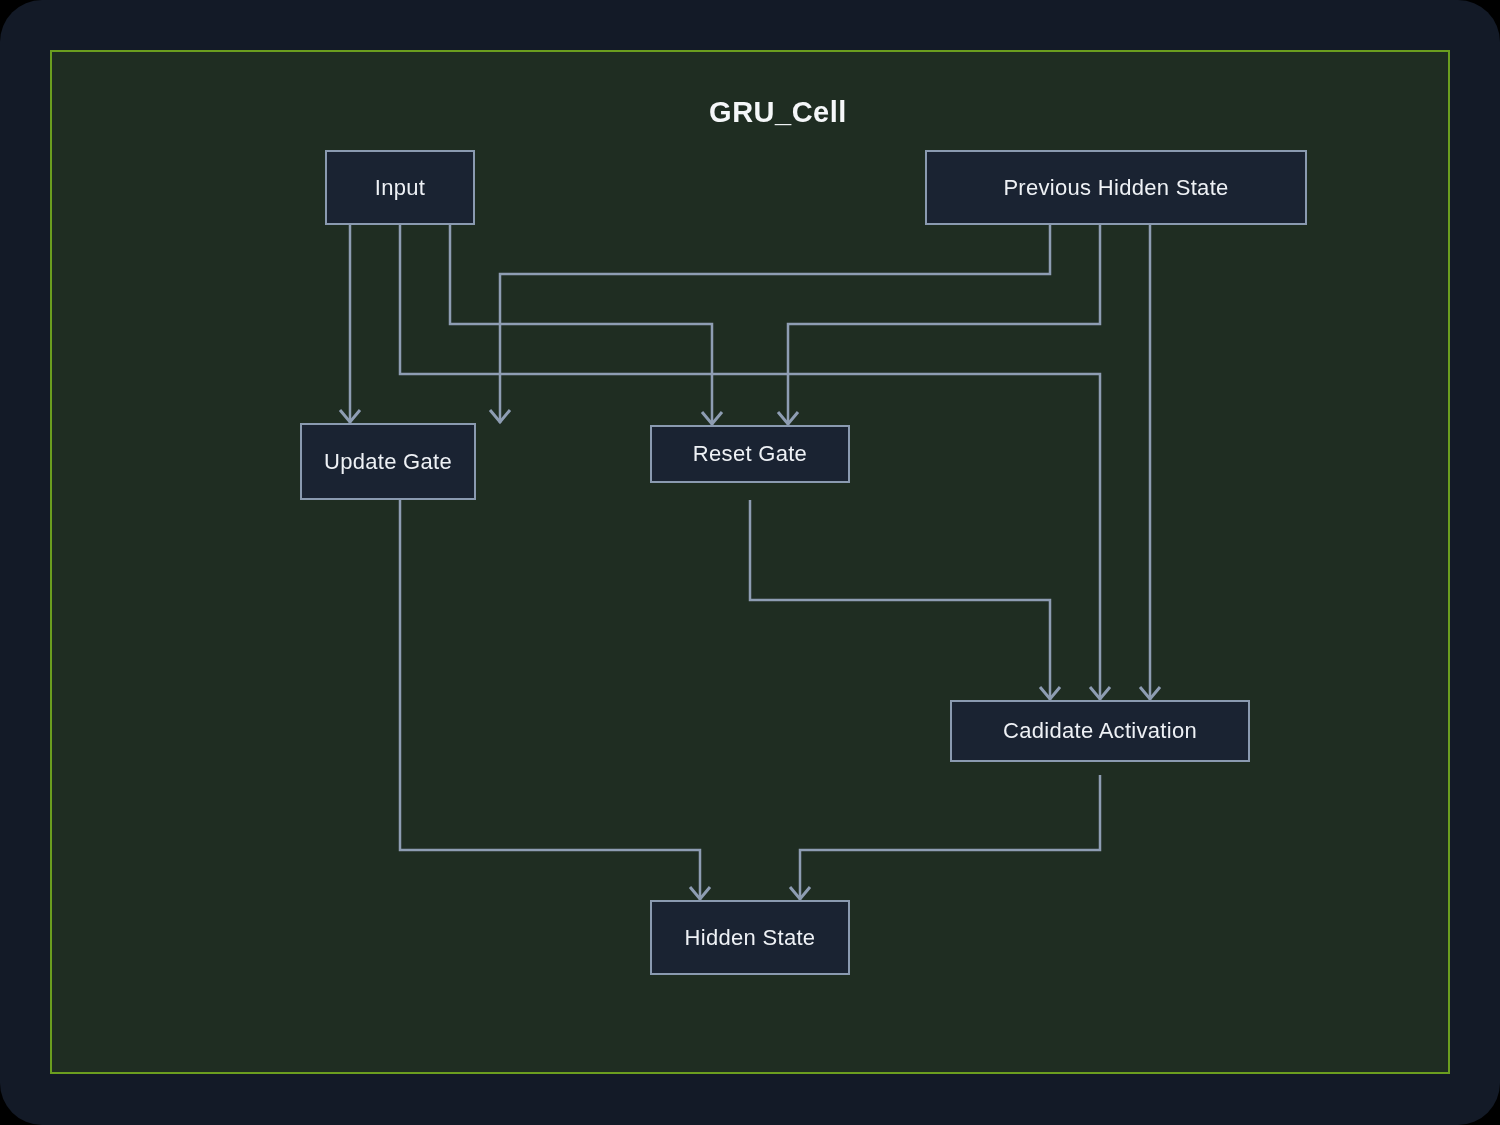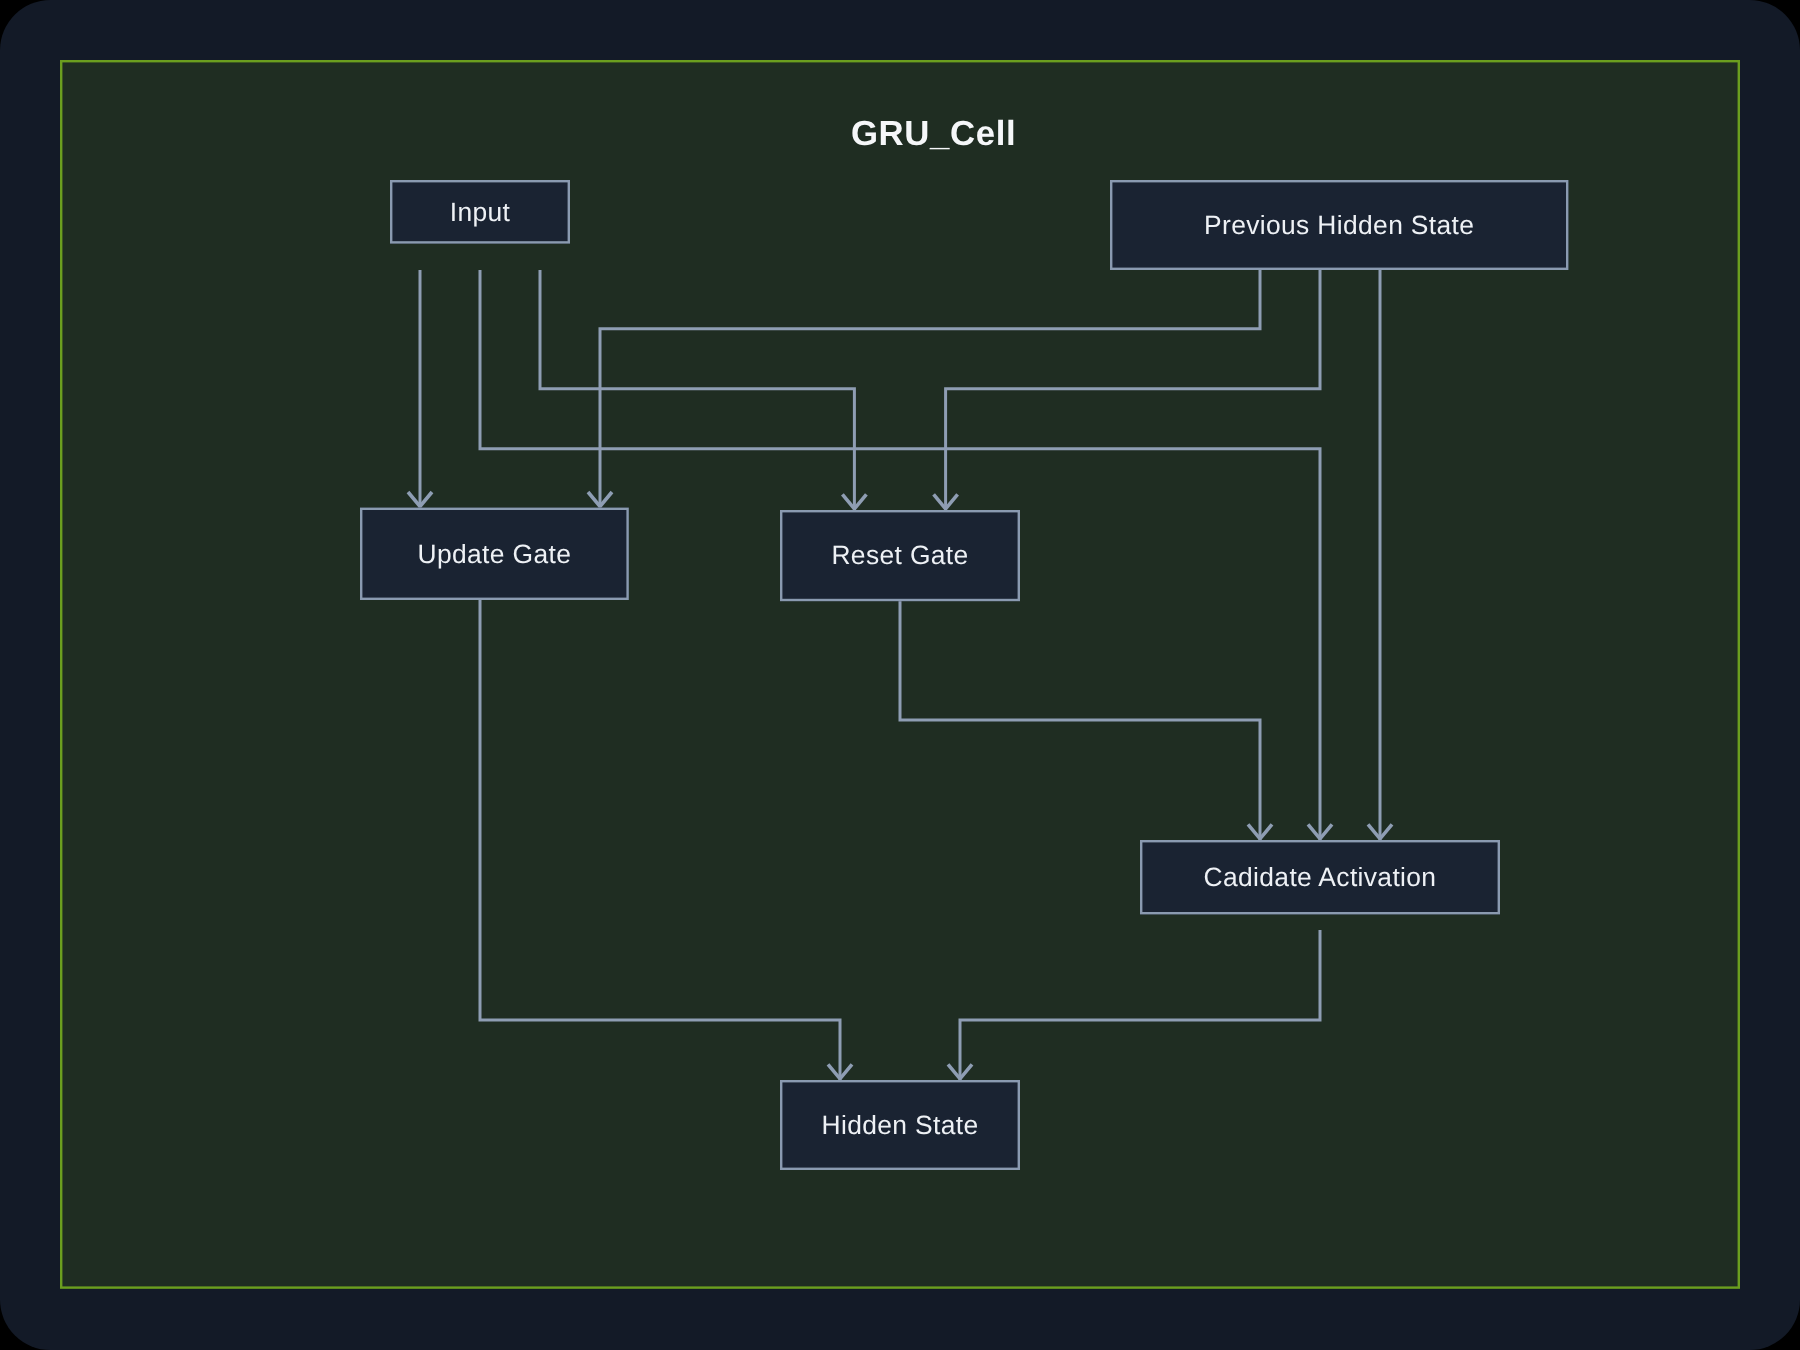--- a/index.html
+++ b/index.html
@@ -42,24 +42,24 @@
   .edge-line{fill:none;stroke:var(--edge);stroke-width:2.5;}
   .edge-arrowhead{fill:none;stroke:var(--edge);stroke-width:3;stroke-linejoin:miter;}
   .node{
     position:absolute;
     background:var(--node-fill);
     border:2px solid var(--node-border);
     color:var(--node-text);
     display:flex;align-items:center;justify-content:center;
     font-size:22px;letter-spacing:0.3px;
   }
-  .node-input{left:325px;top:150px;width:150px;height:53px;}
+  .node-input{left:325px;top:150px;width:150px;height:75px;}
   .node-previous-hidden-state{left:925px;top:150px;width:382px;height:75px;}
-  .node-update-gate{left:300px;top:423px;width:224px;height:77px;}
-  .node-reset-gate{left:650px;top:425px;width:200px;height:76px;}
+  .node-update-gate{left:300px;top:423px;width:176px;height:77px;}
+  .node-reset-gate{left:650px;top:425px;width:200px;height:58px;}
   .node-candidate-activation{left:950px;top:700px;width:300px;height:62px;}
   .node-hidden-state{left:650px;top:900px;width:200px;height:75px;}
 </style>
 </head>
 <body>
 
 <div class="canvas">
   <div class="panel"></div>
 
   <svg class="edge-layer" id="edge-layer" viewBox="0 0 1500 1125">

